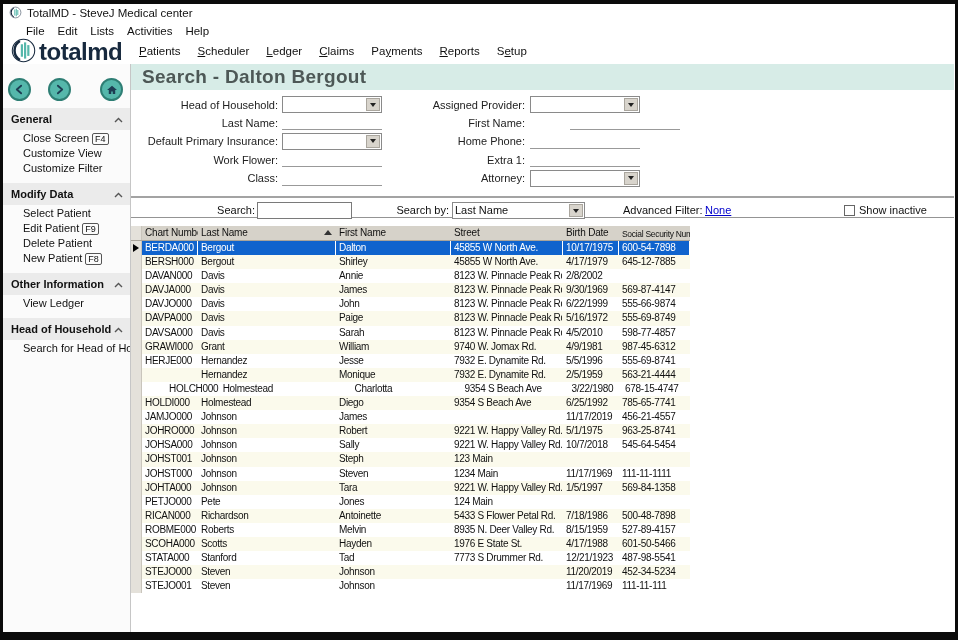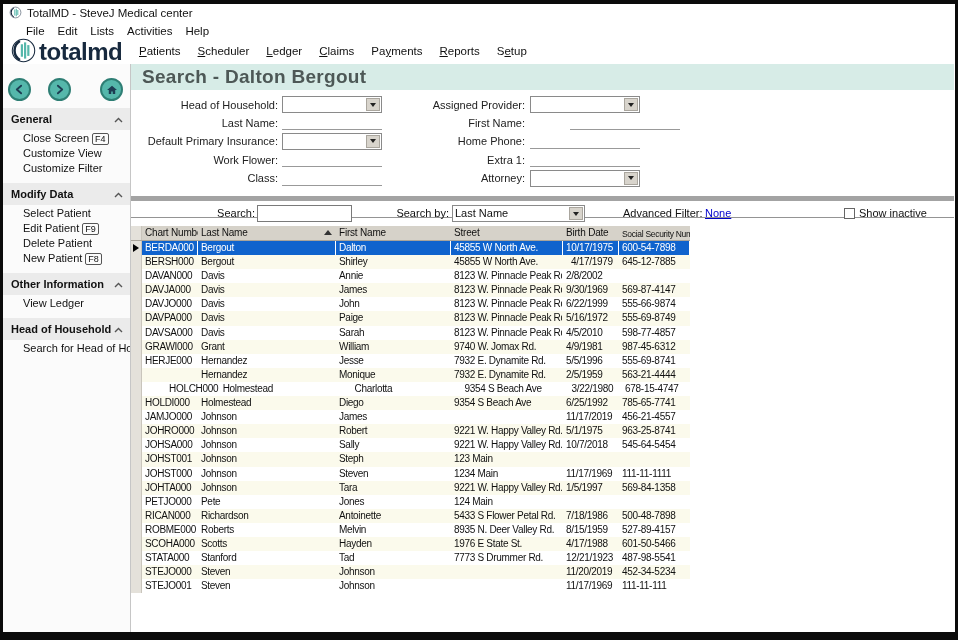--- a/index.html
+++ b/index.html
@@ -63,21 +63,21 @@
   .combo { position:relative; border:1px solid #8a8a8a; height:17px; background:#fff; }
   .combo-val { position:absolute; left:2px; top:1px; font-size:11px; }
   .combo-btn { position:absolute; right:1px; top:1px; bottom:1px; width:14px;
                background:#d8d4cc; border:1px solid #aaa69e;
                display:flex; align-items:center; justify-content:center; cursor:pointer; }
   .tri-down { width:0; height:0; border-left:3.5px solid transparent;
               border-right:3.5px solid transparent; border-top:4px solid #222; }
 
   
   .searchband { position:absolute; top:132px; left:0; right:1px; height:22px;
-                border-top:5px solid #a3a3a3; border-bottom:1px solid #949494; font-size:11px; }
+                border-top:2px solid #a3a3a3; border-bottom:1px solid #949494; font-size:11px; }
   .sb-abs { position:absolute; top:6px; white-space:nowrap; }
   .sinput { position:absolute; left:126px; top:4px; width:95px; height:17px;
             border:1px solid #7a7a7a; background:#fff; }
   .sbcombo { position:absolute; left:321px; top:4px; width:133px; height:17px; }
   .adv-link { color:#0000cc; text-decoration:underline; cursor:pointer; }
   .cbox { position:absolute; left:713px; top:7px; width:11px; height:11px;
           border:1px solid #666; background:#fff; cursor:pointer; }
 
   
   .grid { position:absolute; top:162px; left:0; width:559px; }
@@ -308,21 +308,21 @@
             <div class="td" style="width: 112px;">45855 W North Ave.</div>
             <div class="td" style="width: 56px;">10/17/1975</div>
             <div class="td" style="width: 71px;">600-54-7898</div>
           </div>
           <div class="trow alt">
             <div class="gutter"></div>
             <div class="td" style="width: 56px;">BERSH000</div>
             <div class="td" style="width: 138px;">Bergout</div>
             <div class="td" style="width: 115px;">Shirley</div>
             <div class="td" style="width: 112px;">45855 W North Ave.</div>
-            <div class="td" style="width: 56px; text-align: center;">4/17/1979</div>
+            <div class="td" style="width: 56px;">4/17/1979</div>
             <div class="td" style="width: 71px;">645-12-7885</div>
           </div>
           <div class="trow">
             <div class="gutter"></div>
             <div class="td" style="width: 56px;">DAVAN000</div>
             <div class="td" style="width: 138px;">Davis</div>
             <div class="td" style="width: 115px;">Annie</div>
             <div class="td" style="width: 112px;">8123 W. Pinnacle Peak Rd.</div>
             <div class="td" style="width: 56px;">2/8/2002</div>
             <div class="td" style="width: 71px;"></div>

